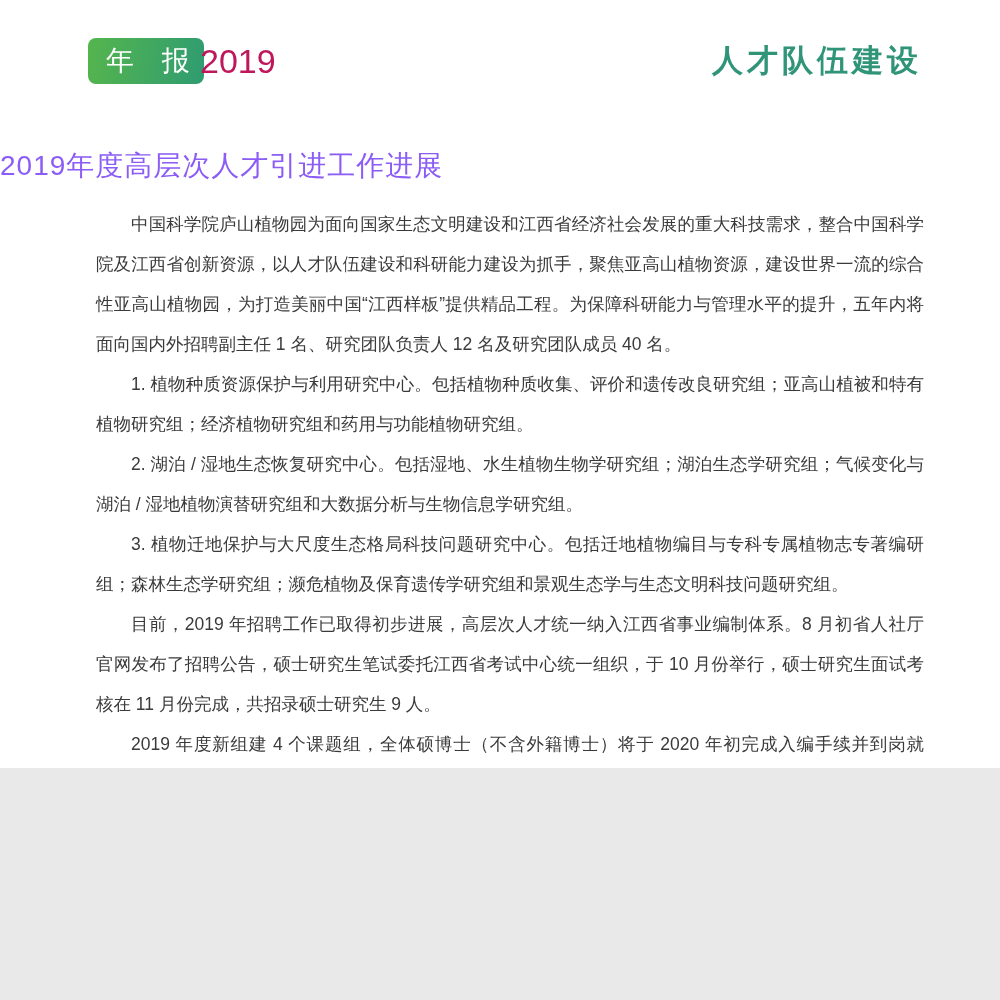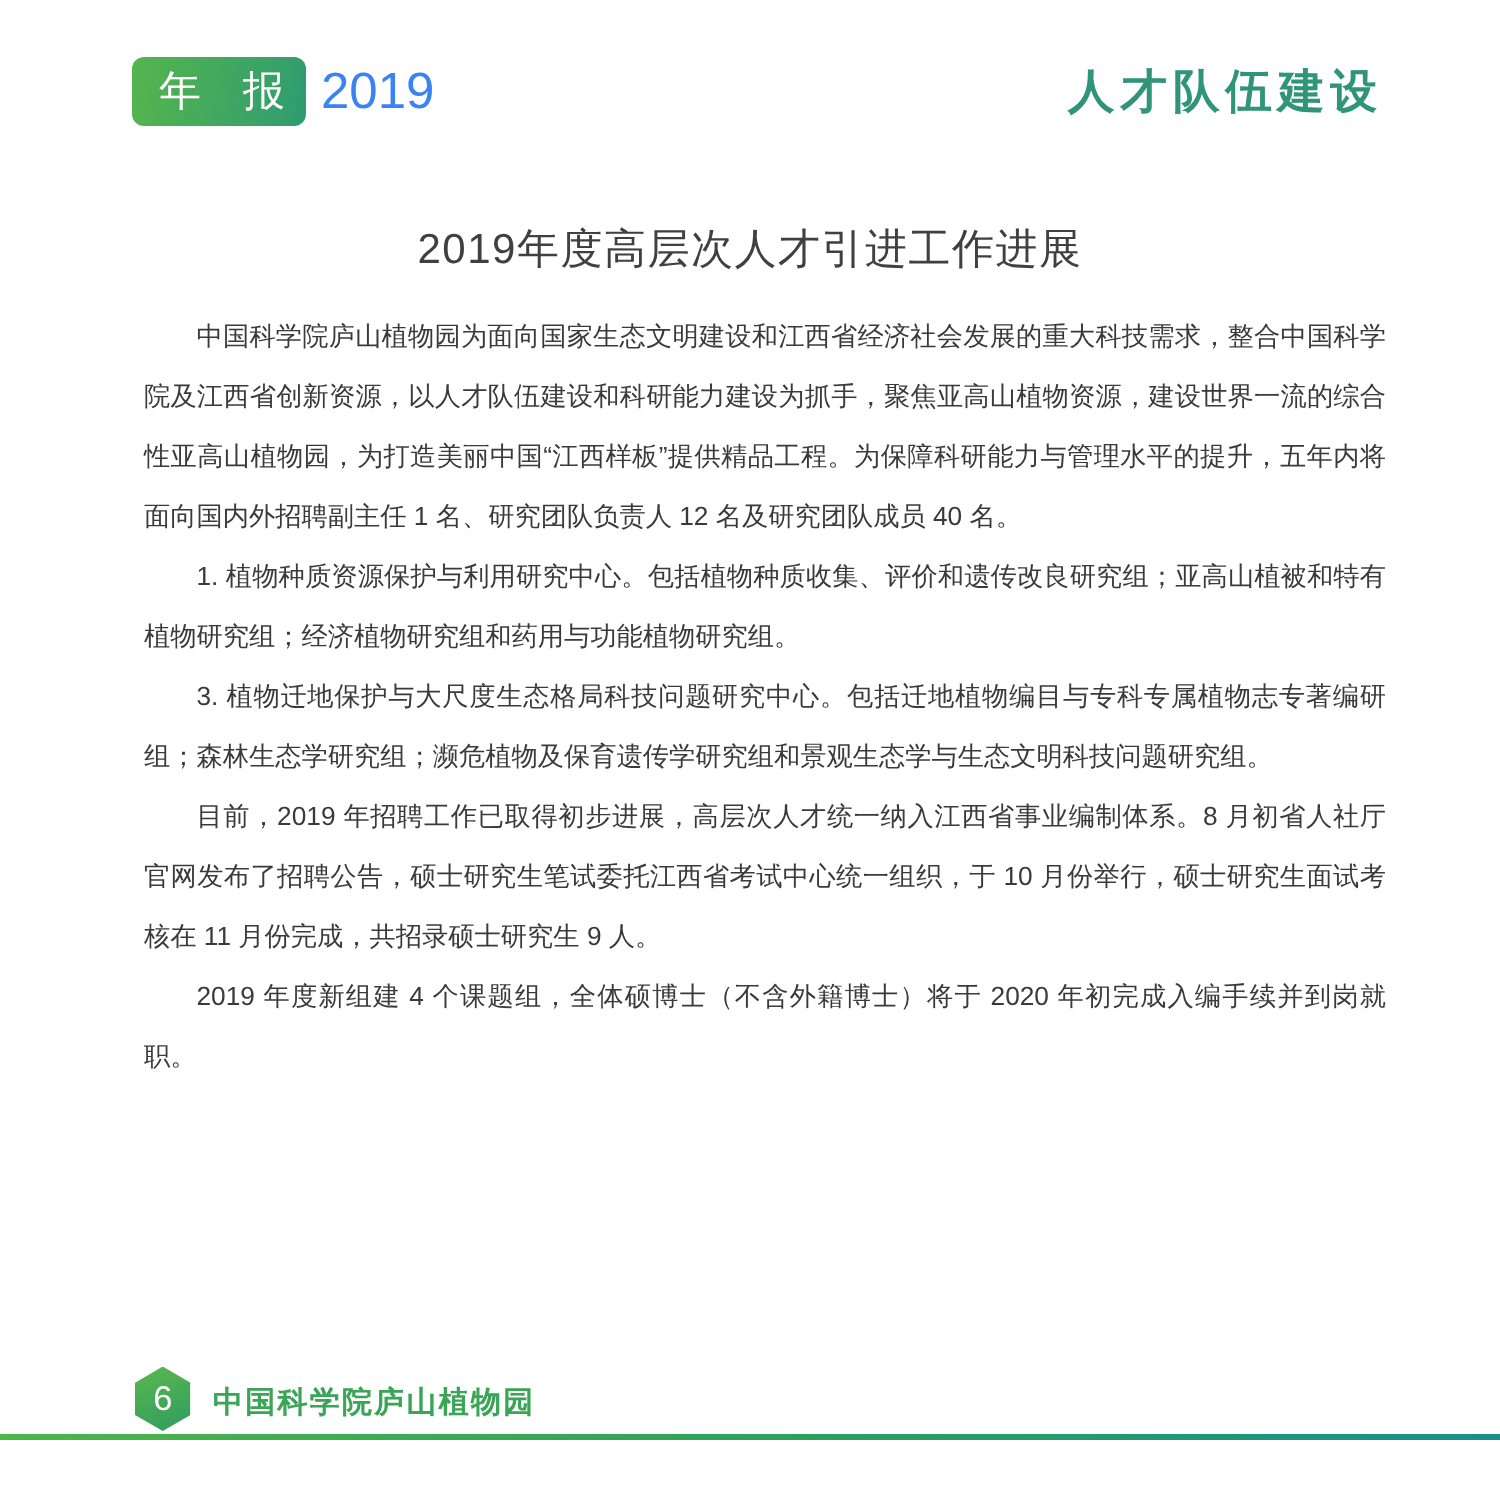--- a/index.html
+++ b/index.html
@@ -1,20 +1,20 @@
 <!DOCTYPE html>
 <html><head>
 <meta charset="utf-8">
 <style>
   * { margin: 0; padding: 0; box-sizing: border-box; }
   html, body { background: #e9e9e9; }
   .page {
     position: relative;
     width: 1000px;
-    height: 1000px;
+    height: 768px;
     margin: 0 auto;
     background: #ffffff;
     overflow: hidden;
     font-family: "Liberation Sans", "DejaVu Sans", sans-serif;
   }
 
   
   .hdr-badge {
     position: absolute;
     left: 88px;
@@ -28,49 +28,49 @@
   }
   .hdr-badge span {
     color: #ffffff;
     font-size: 28px;
     letter-spacing: 10px;
     margin-right: -10px; 
     line-height: 1;
   }
   .hdr-year {
     position: absolute;
-    left: 214px;
+    left: 200px;
     top: 40px;
     font-size: 34px;
     line-height: 42px;
-    color: #3b82f6;
+    color: #be185d;
   }
   .hdr-section-title {
     position: absolute;
     right: 78px;
     top: 40px;
     font-family: "Liberation Serif", "DejaVu Serif", serif;
     font-weight: bold;
     font-size: 31px;
     letter-spacing: 4px;
     color: #2f9478;
     text-align: center;
   }
 
   
   .doc-title {
     position: absolute;
     left: 0;
     top: 147px;
     width: 100%;
-    text-align: center;
+    text-align: left;
     font-size: 28px;
     font-weight: normal;
     letter-spacing: 1px;
-    color: #404040;
+    color: #8b5cf6;
   }
   .doc-body {
     position: absolute;
     left: 96px;
     top: 204px;
     width: 828px;
     font-size: 17.5px;
     line-height: 40px;
     color: #3a3a3a;
     text-align: justify;
@@ -124,20 +124,21 @@
     <span>年 报</span>
   </div>
   <div class="hdr-year">2019</div>
   <div class="hdr-section-title">人才队伍建设</div>
 
   <h1 class="doc-title">2019年度高层次人才引进工作进展</h1>
 
   <div class="doc-body">
     <p>中国科学院庐山植物园为面向国家生态文明建设和江西省经济社会发展的重大科技需求，整合中国科学院及江西省创新资源，以人才队伍建设和科研能力建设为抓手，聚焦亚高山植物资源，建设世界一流的综合性亚高山植物园，为打造美丽中国“江西样板”提供精品工程。为保障科研能力与管理水平的提升，五年内将面向国内外招聘副主任 1 名、研究团队负责人 12 名及研究团队成员 40 名。</p>
     <p>1. 植物种质资源保护与利用研究中心。包括植物种质收集、评价和遗传改良研究组；亚高山植被和特有植物研究组；经济植物研究组和药用与功能植物研究组。</p>
+    <p>2. 湖泊 / 湿地生态恢复研究中心。包括湿地、水生植物生物学研究组；湖泊生态学研究组；气候变化与湖泊 / 湿地植物演替研究组和大数据分析与生物信息学研究组。</p>
     <p>3. 植物迁地保护与大尺度生态格局科技问题研究中心。包括迁地植物编目与专科专属植物志专著编研组；森林生态学研究组；濒危植物及保育遗传学研究组和景观生态学与生态文明科技问题研究组。</p>
     <p>目前，2019 年招聘工作已取得初步进展，高层次人才统一纳入江西省事业编制体系。8 月初省人社厅官网发布了招聘公告，硕士研究生笔试委托江西省考试中心统一组织，于 10 月份举行，硕士研究生面试考核在 11 月份完成，共招录硕士研究生 9 人。</p>
     <p>2019 年度新组建 4 个课题组，全体硕博士（不含外籍博士）将于 2020 年初完成入编手续并到岗就职。</p>
   </div>
 
   <div class="pg-hex">
     <span>6</span>
   </div>
   <div class="ft-org">中国科学院庐山植物园</div>
   <div class="ft-rule"></div>

